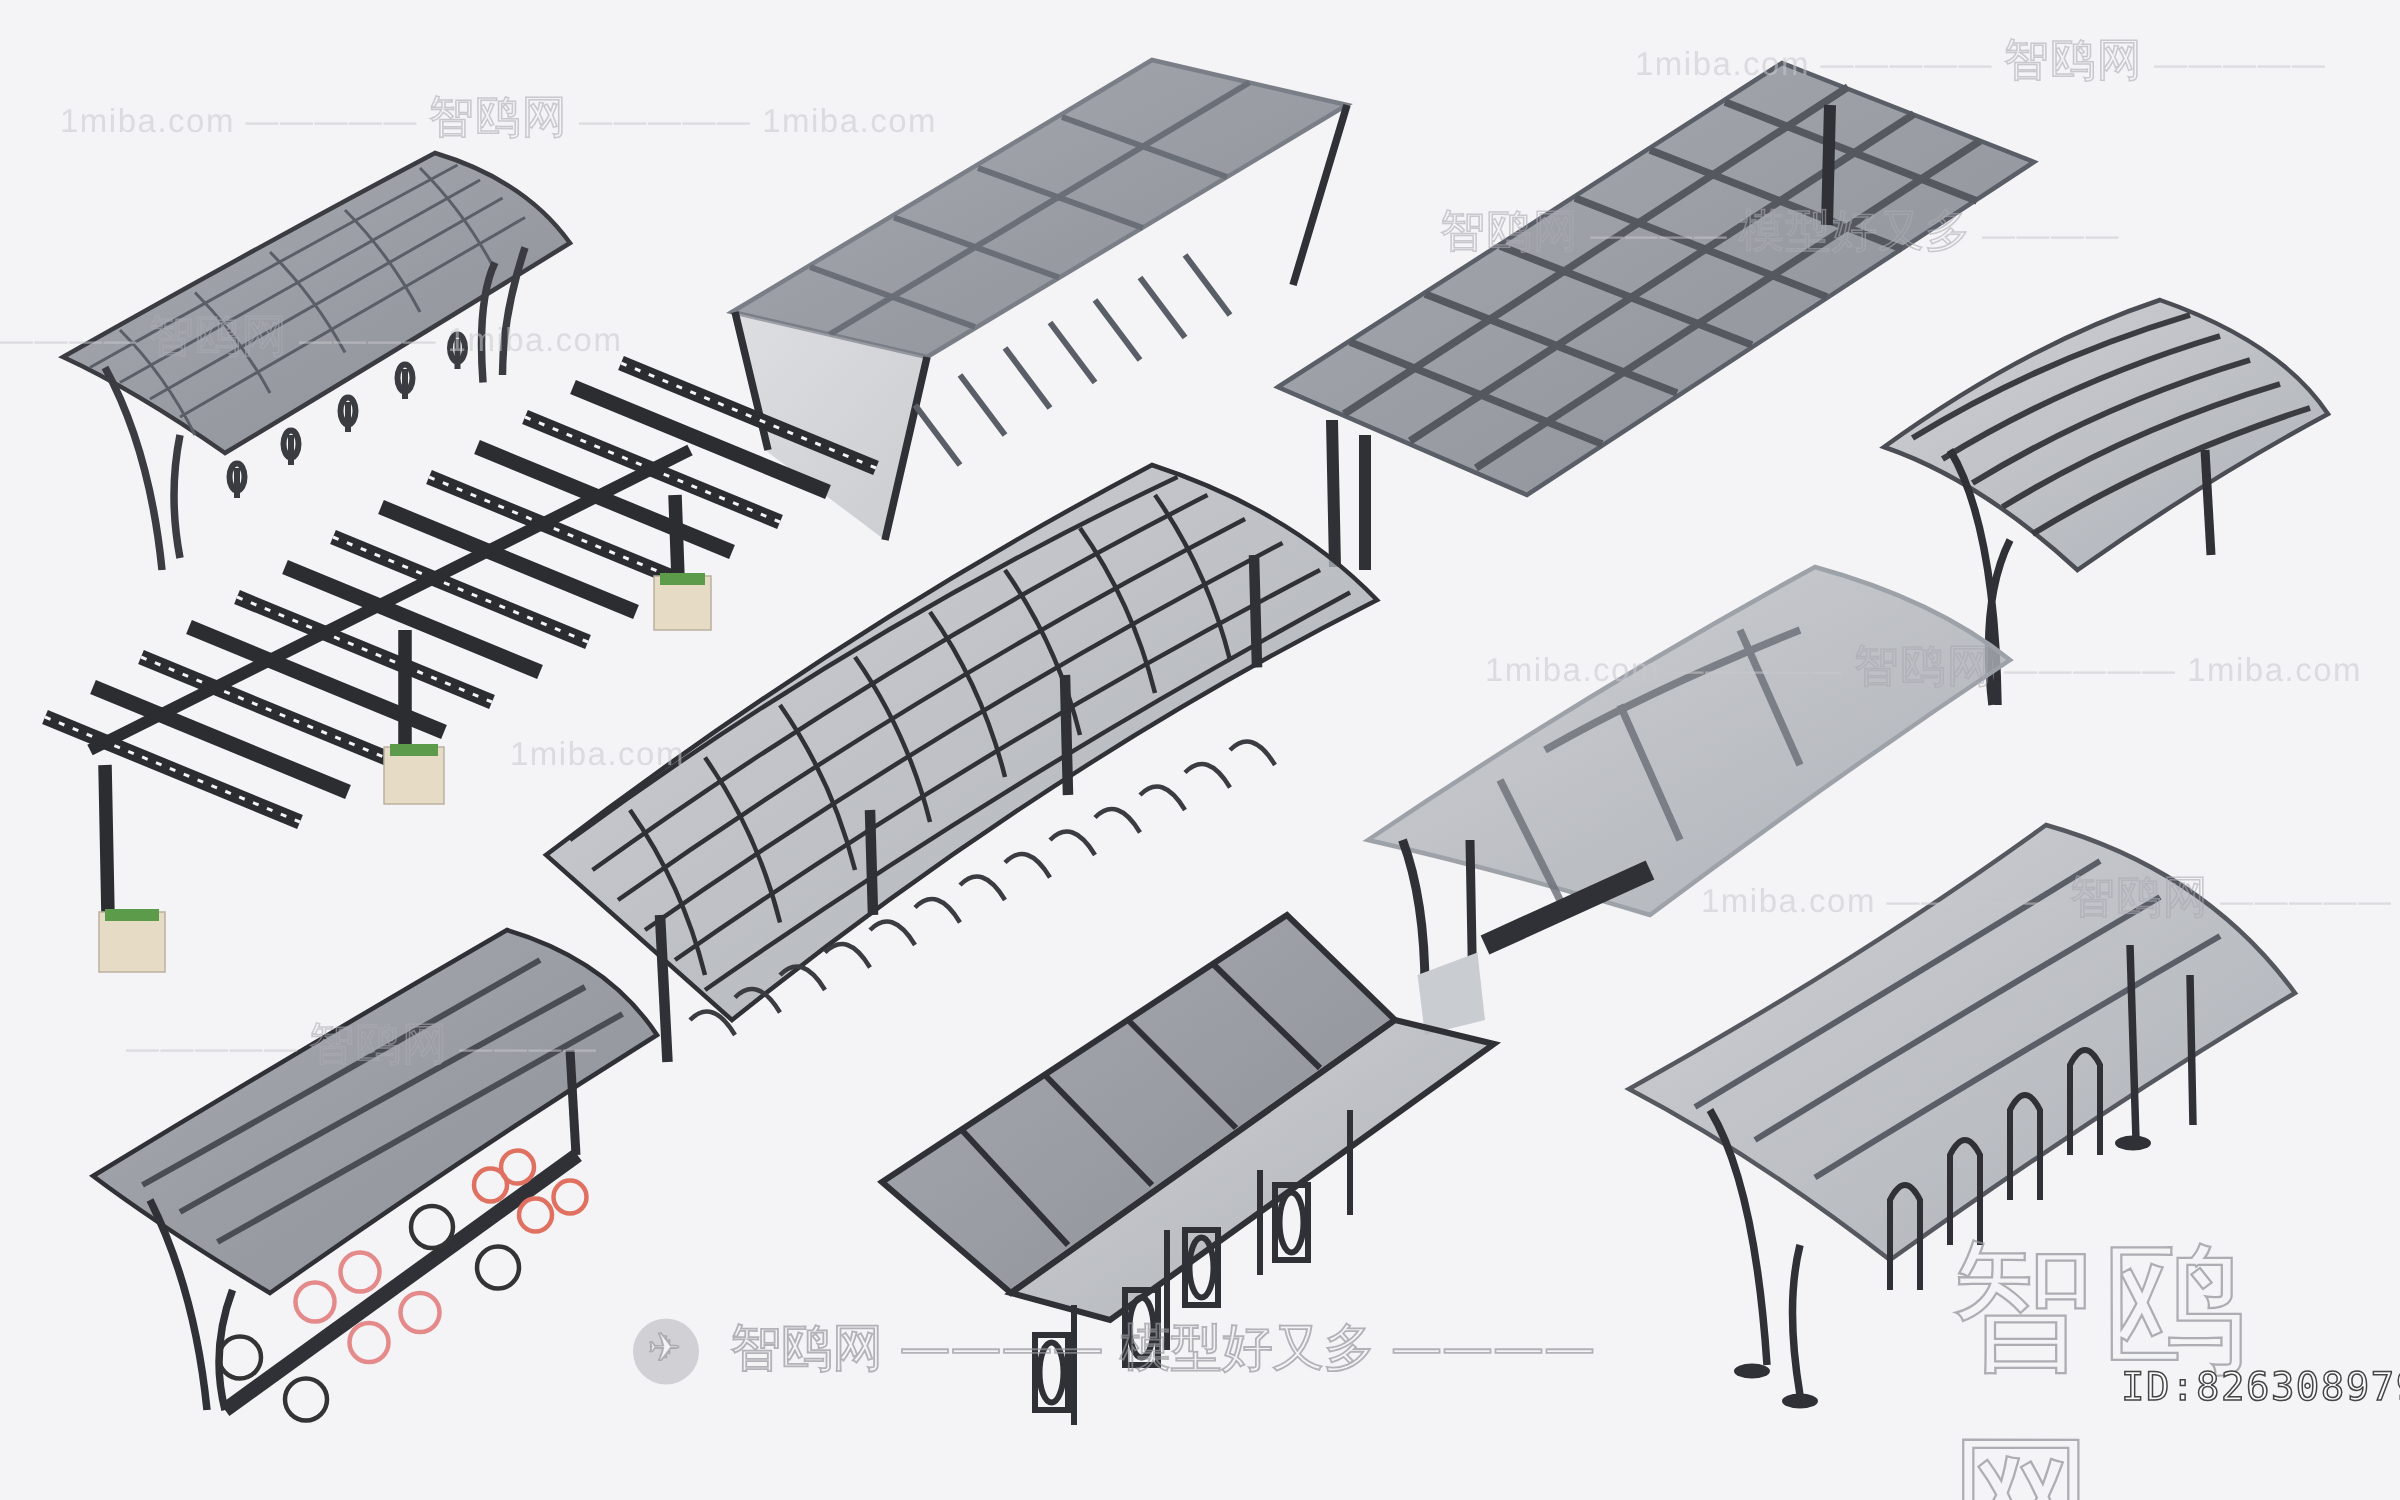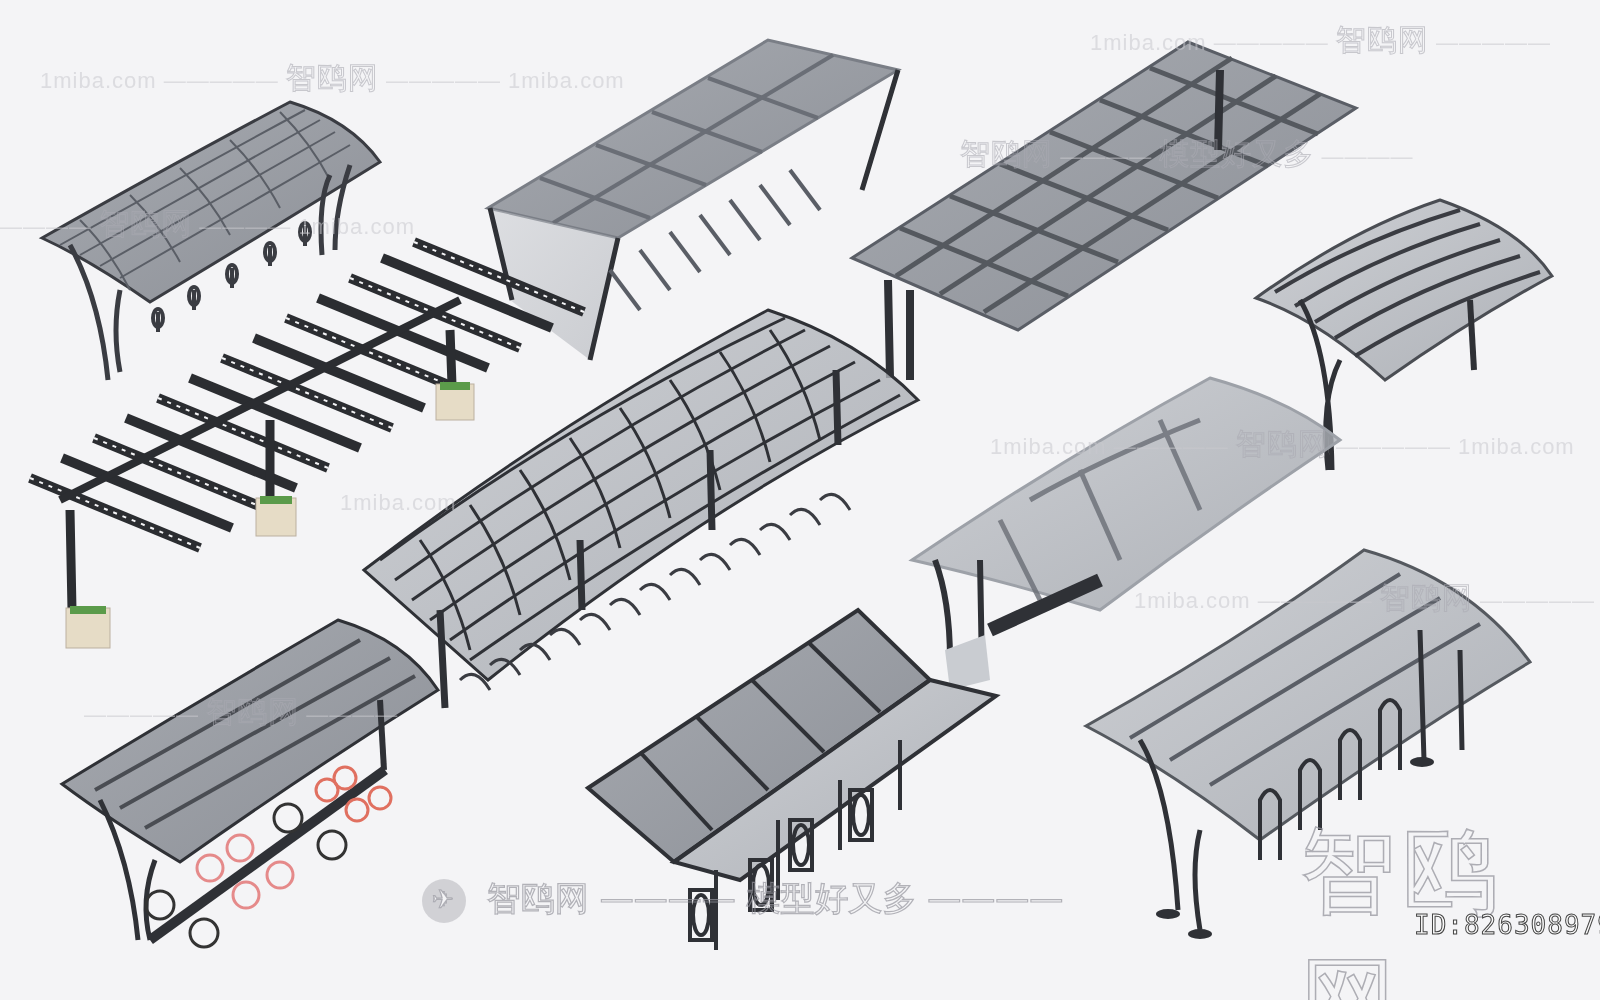--- a/index.html
+++ b/index.html
@@ -307,21 +307,21 @@
   <span>1miba.com</span>
 </div>
 
 <div class="wm" style="left:1134px; top:578px;">
   <span>1miba.com</span>
   <span>—————</span>
   <span class="cn">智鸥网</span>
   <span>—————</span>
 </div>
 
-<div class="wm" style="left:84px; top:692px;">
+<div class="wm" style="left:84px; top:676px;">
   <span>—————</span>
   <span class="cn">智鸥网</span>
   <span>————</span>
 </div>
 
 <div class="wm-bottom" style="left:422px; top:876px;">
   <span class="logo-circle"></span>
   <span>智鸥网</span>
   <span>————</span>
   <span>模型好又多</span>

